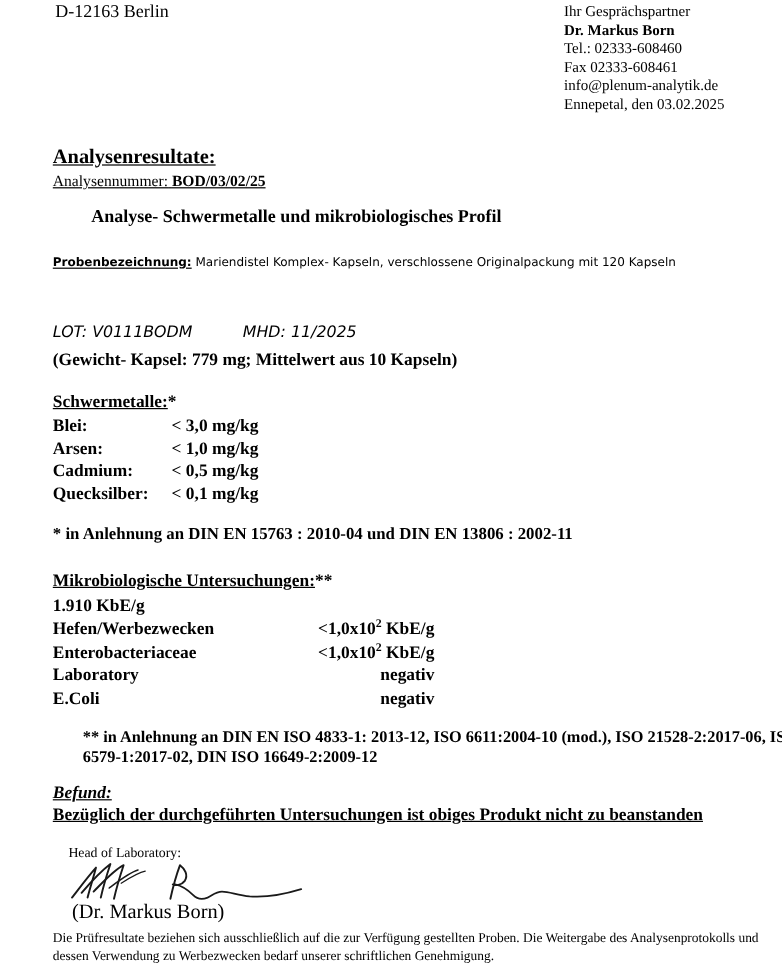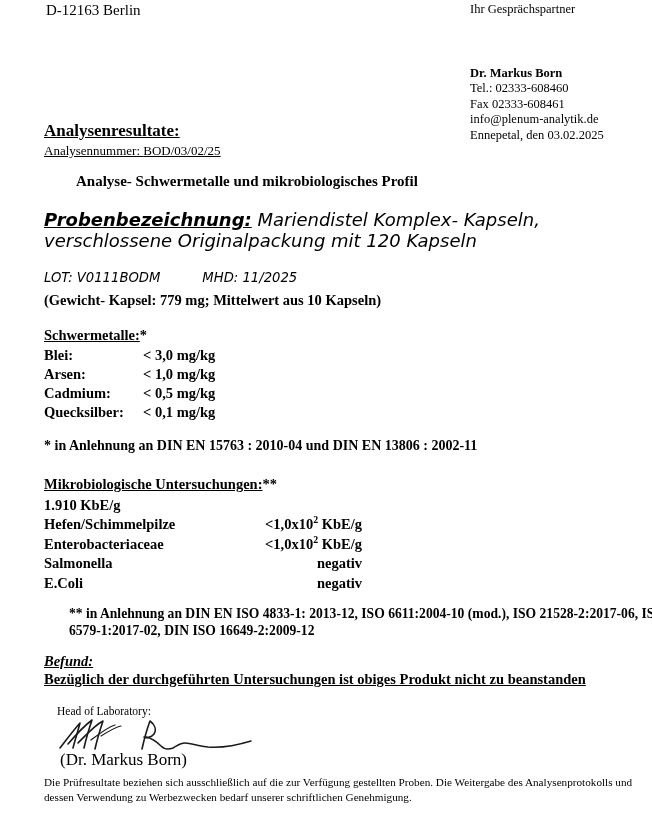--- a/index.html
+++ b/index.html
@@ -26,61 +26,60 @@
     white-space: nowrap;
   }
   .hdr-right {
     position: absolute;
     left: 470px;
     top: 2px;
     font-size: 12.5px;
     line-height: 15.6px;
     white-space: nowrap;
   }
-  .hdr-right .bold { font-weight: bold; margin-top: 48px; }
+  .hdr-right .bold { font-weight: bold; }
 
   
   .h-results {
     position: absolute;
     left: 44px;
     top: 121px;
     font-size: 17px;
     font-weight: bold;
     text-decoration: underline;
     white-space: nowrap;
   }
   .analysenr {
     position: absolute;
     left: 44px;
     top: 143px;
     font-size: 13px;
     text-decoration: underline;
     white-space: nowrap;
   }
-  .analysenr b { font-weight: normal; text-align: right; }
+  .analysenr b { font-weight: bold; text-align: right; }
 
   .h-profile {
     position: absolute;
     left: 44px;
     top: 173px;
     font-size: 15px;
     font-weight: bold;
     white-space: nowrap;
     margin-left: 32px;
   }
 
   
   .sample {
     position: absolute;
     left: 44px;
     top: 209px;
     width: 606px;
     font-family: "DejaVu Sans", sans-serif;
-    font-style: italic;
-    font-size: 18px;
+    font-size: 10px;
     line-height: 21px;
   }
   .sample .lbl {
     font-weight: bold;
     text-decoration: underline;
   }
 
   .lotline {
     position: absolute;
     left: 44px;
@@ -292,29 +291,29 @@
 
 <div class="footnote1">* in Anlehnung an DIN EN 15763 : 2010-04 und DIN EN 13806 : 2002-11</div>
 
 <div class="h-micro"><span class="u">Mikrobiologische Untersuchungen:</span><span>**</span></div>
 
 <div class="micro">
   <div class="row">
     <span>1.910 KbE/g</span>
   </div>
   <div class="row">
-    <span>Hefen/Schimmelpilze</span>
+    <span>Hefen/Werbezwecken</span>
     <span><span>&lt;1,0x10</span><sup>2</sup><span> KbE/g</span></span>
   </div>
   <div class="row">
     <span>Enterobacteriaceae</span>
     <span><span>&lt;1,0x10</span><sup>2</sup><span> KbE/g</span></span>
   </div>
   <div class="row">
-    <span>Salmonella</span>
+    <span>Laboratory</span>
     <span>negativ</span>
   </div>
   <div class="row">
     <span>E.Coli</span>
     <span>negativ</span>
   </div>
 </div>
 
 <div class="footnote2">** in Anlehnung an DIN EN ISO 4833-1: 2013-12, ISO 6611:2004-10 (mod.), ISO 21528-2:2017-06, ISO 6579-1:2017-02, DIN ISO 16649-2:2009-12</div>
 

